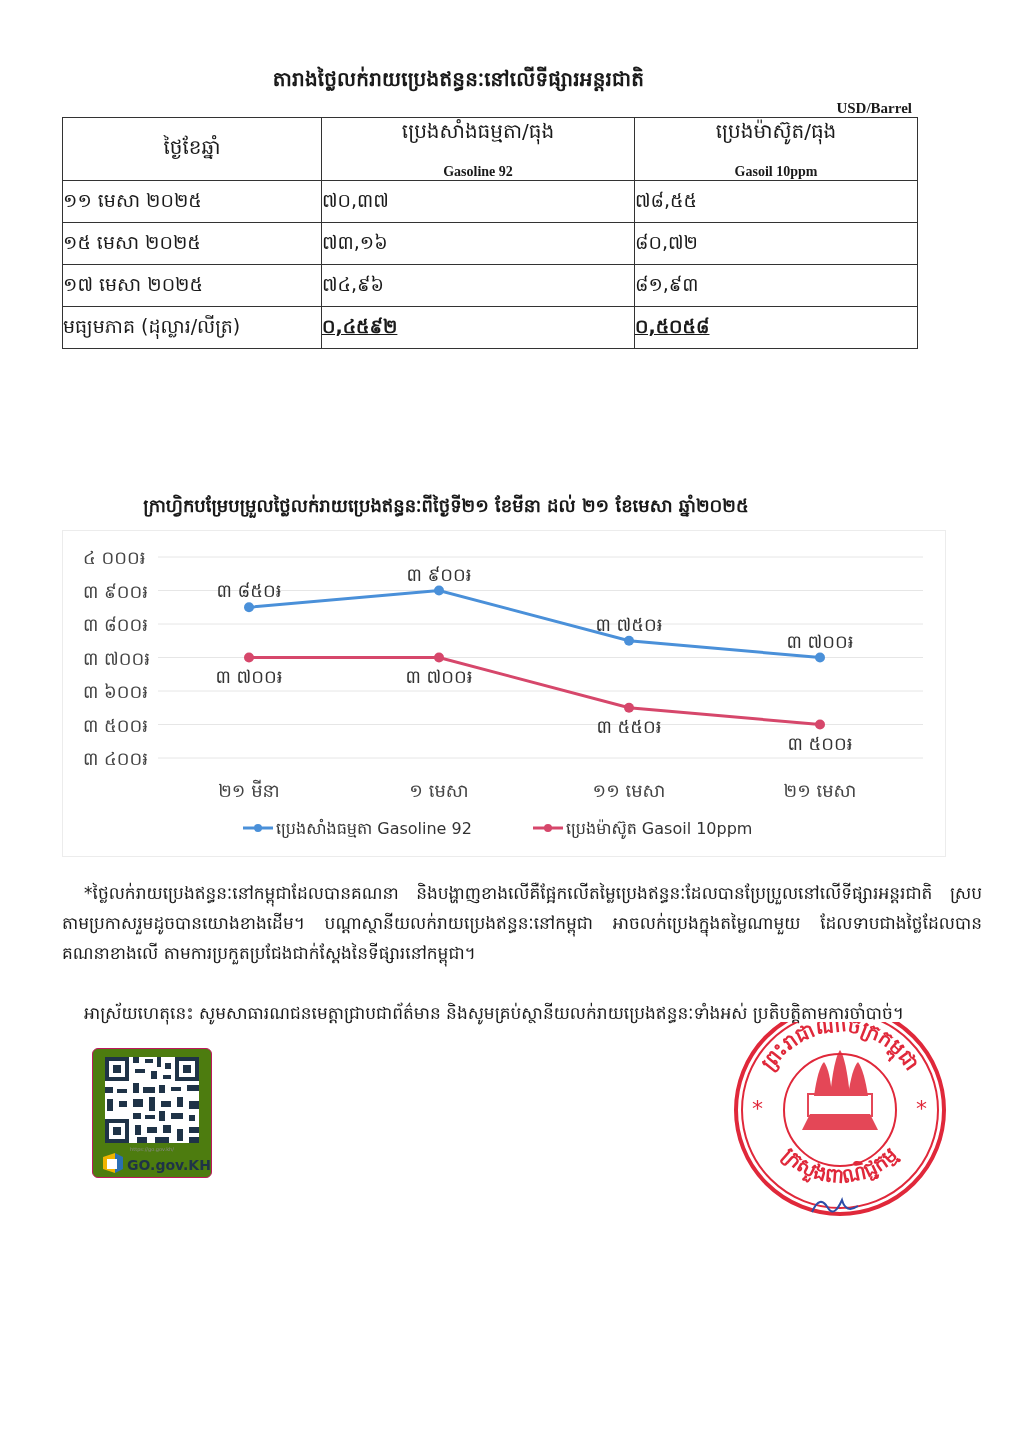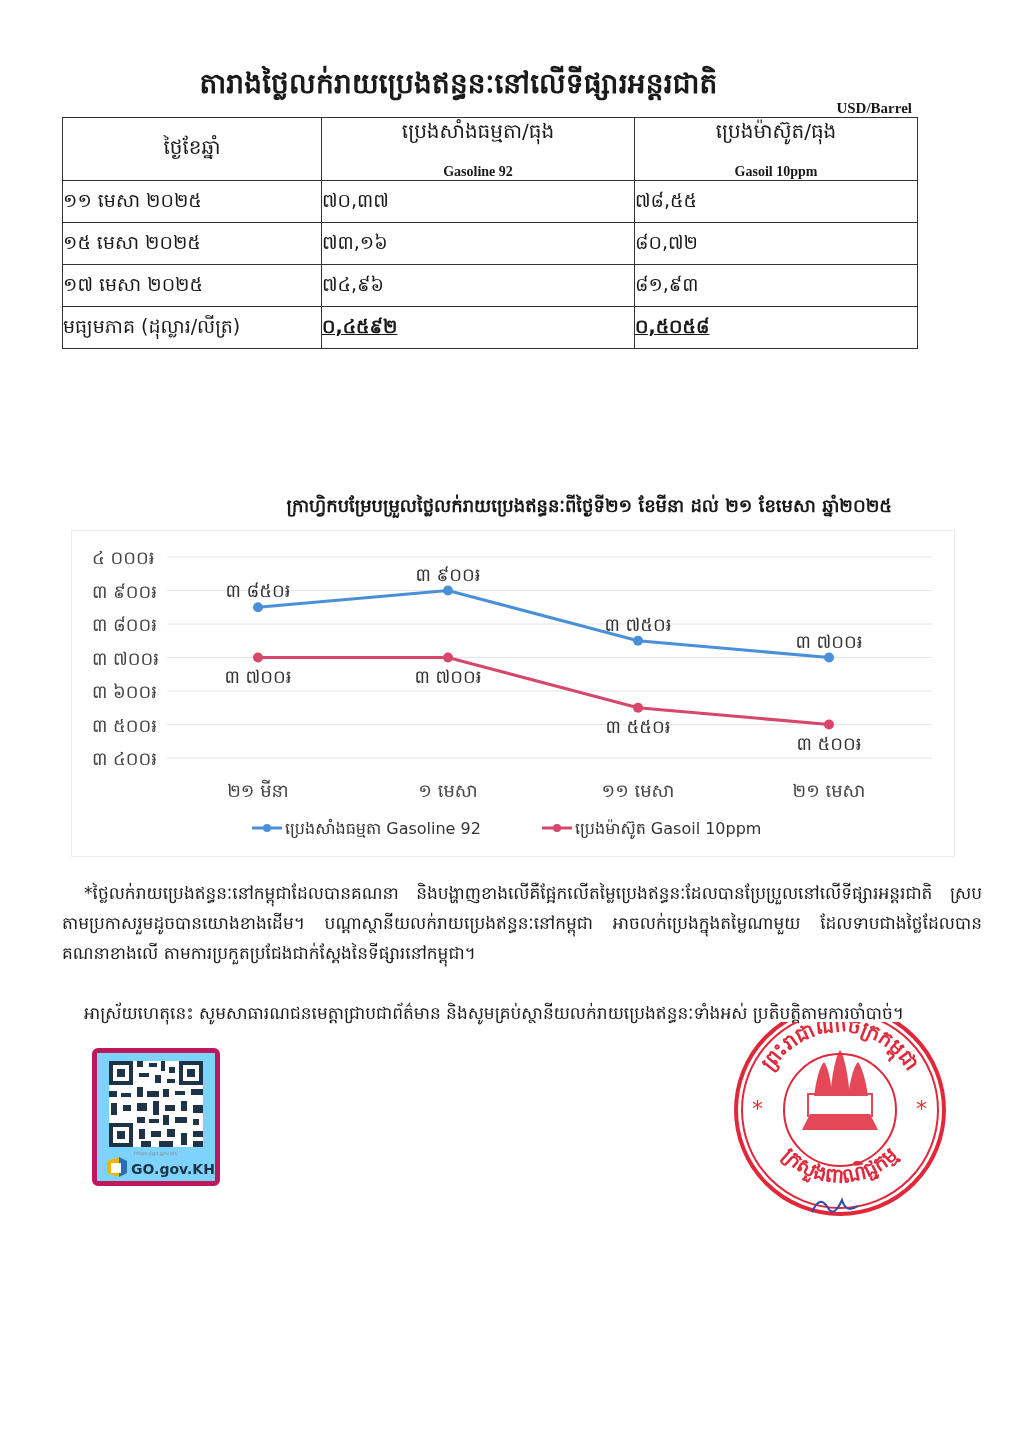--- a/index.html
+++ b/index.html
@@ -1,39 +1,39 @@
 <!DOCTYPE html>
 <html><head>
 <meta charset="utf-8">
 <style>
   html, body { margin: 0; padding: 0; background: #ffffff; }
   body { width: 1020px; height: 1440px; position: relative; overflow: hidden;
          font-family: "DejaVu Sans", sans-serif; color: #1a1a1a; }
   .title { position: absolute; left: 0; width: 917px; top: 66px; text-align: center;
-           font-size: 28px; font-weight: bold; letter-spacing: 0.2px; }
+           font-size: 20px; font-weight: bold; letter-spacing: 0.2px; }
   .unit { position: absolute; right: 108px; top: 100px; font-family: "Liberation Serif", serif;
           font-weight: bold; font-size: 15px; }
   table.prices { position: absolute; left: 62px; top: 117px; width: 856px;
                  border-collapse: collapse; font-size: 19px; }
   table.prices td, table.prices th { border: 1.5px solid #333; height: 41px; padding: 0; }
   table.prices th { height: 54px; font-weight: normal; font-size: 20px; }
   table.prices th .sub { display: block; font-family: "Liberation Serif", serif; font-weight: bold;
                          font-size: 14px; margin-top: 16px; }
   table.prices td.date { text-align: left; width: 250px; }
   table.prices td.num { text-align: left; }
   table.prices td.u { text-decoration: underline; font-weight: bold; }
-  .chart-title { position: absolute; left: 0; width: 892px; top: 494px; text-align: right;
+  .chart-title { position: absolute; left: 0; width: 892px; top: 494px; text-align: center;
                  font-size: 18px; font-weight: bold; }
   .chart-frame { position: absolute; left: 62px; top: 530px; width: 882px; height: 325px;
-                 border: 1px solid #ececec; margin-left: 9px; }
+                 border: 1px solid #ececec; }
   svg.chart { position: absolute; left: 0; top: 0; }
   .note { position: absolute; left: 62px; width: 920px; font-size: 17px; line-height: 30px;
           text-align: justify; }
   .qr-card { position: absolute; left: 92px; top: 1048px; width: 118px; height: 128px;
-             border: 5px solid #be185d; border-radius: 6px; background: #7dd3fc; }
+             border: 1px solid #be185d; border-radius: 6px; background: #4d7c0f; }
   .seal { position: absolute; left: 722px; top: 1022px; }
 </style>
 </head>
 <body>
 
 <div class="title">តារាងថ្លៃលក់រាយប្រេងឥន្ធនៈនៅលើទីផ្សារអន្តរជាតិ</div>
 <div class="unit">USD/Barrel</div>
 
 <table class="prices">
   <tbody>

